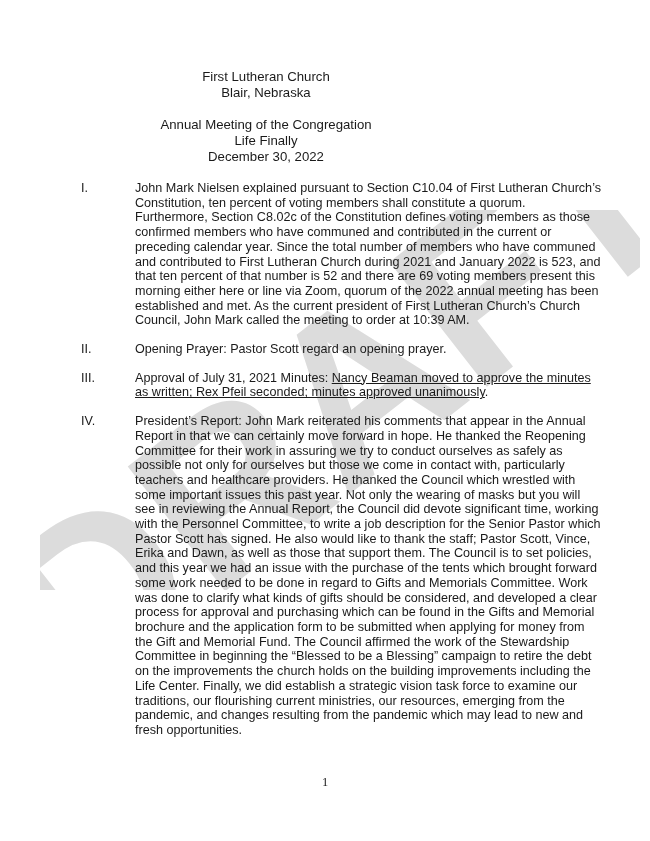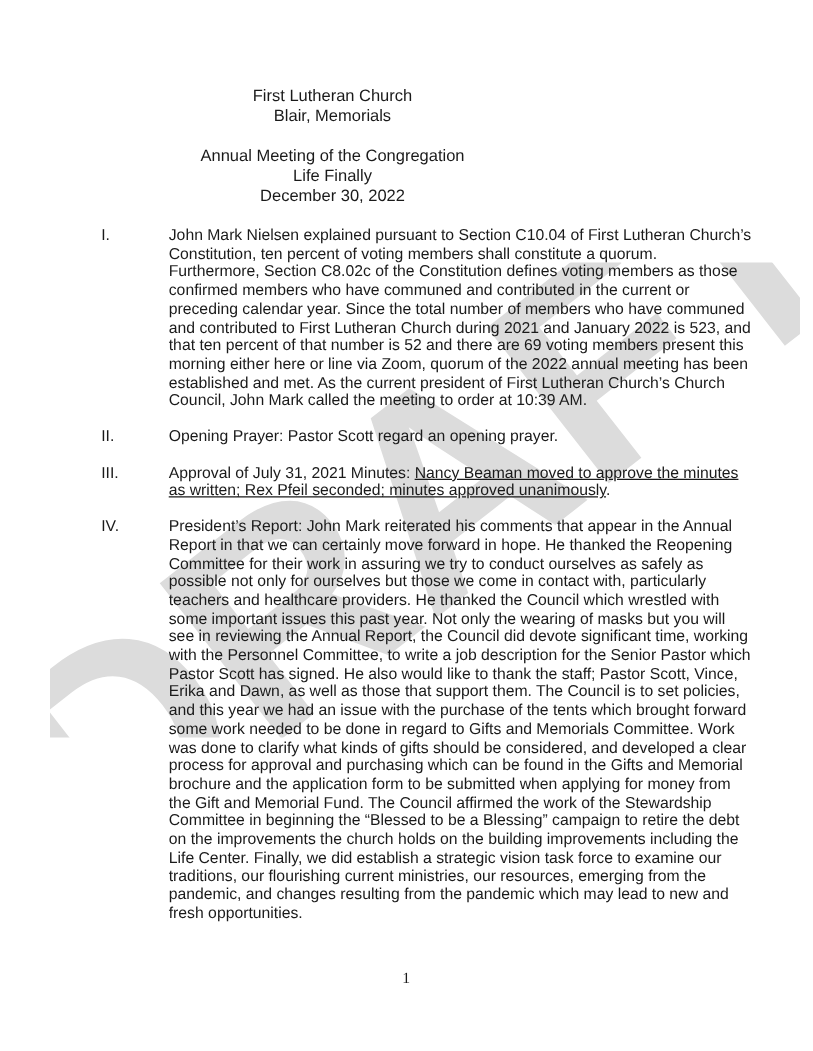--- a/index.html
+++ b/index.html
@@ -26,21 +26,21 @@
 <body>
 
 <div class="page">
 
   <svg class="watermark" viewBox="0 0 600 380">
     <text x="300" y="270" text-anchor="middle" transform="rotate(-38 300 190)">DRAFT</text>
   </svg>
 
   <div class="header">
     <div>First Lutheran Church</div>
-    <div>Blair, Memorials</div>
+    <div>Blair, Nebraska</div>
     <div class="gap"></div>
     <div>Annual Meeting of the Congregation</div>
     <div>Life Finally</div>
     <div>December 30, 2022</div>
   </div>
 
   <div class="items">
     <div class="item">
       <div class="num">I.</div>
       <div class="txt">John Mark Nielsen explained pursuant to Section C10.04 of First Lutheran Church’s Constitution, ten percent of voting members shall constitute a quorum.  Furthermore, Section C8.02c of the Constitution defines voting members as those confirmed members who have communed and contributed in the current or preceding calendar year.  Since the total number of members who have communed and contributed to First Lutheran Church during 2021 and January 2022 is 523, and that ten percent of that number is 52 and there are 69 voting members present this morning either here or line via Zoom, quorum of the 2022 annual meeting has been established and met.  As the current president of First Lutheran Church’s Church Council, John Mark called the meeting to order at 10:39 AM.</div>

